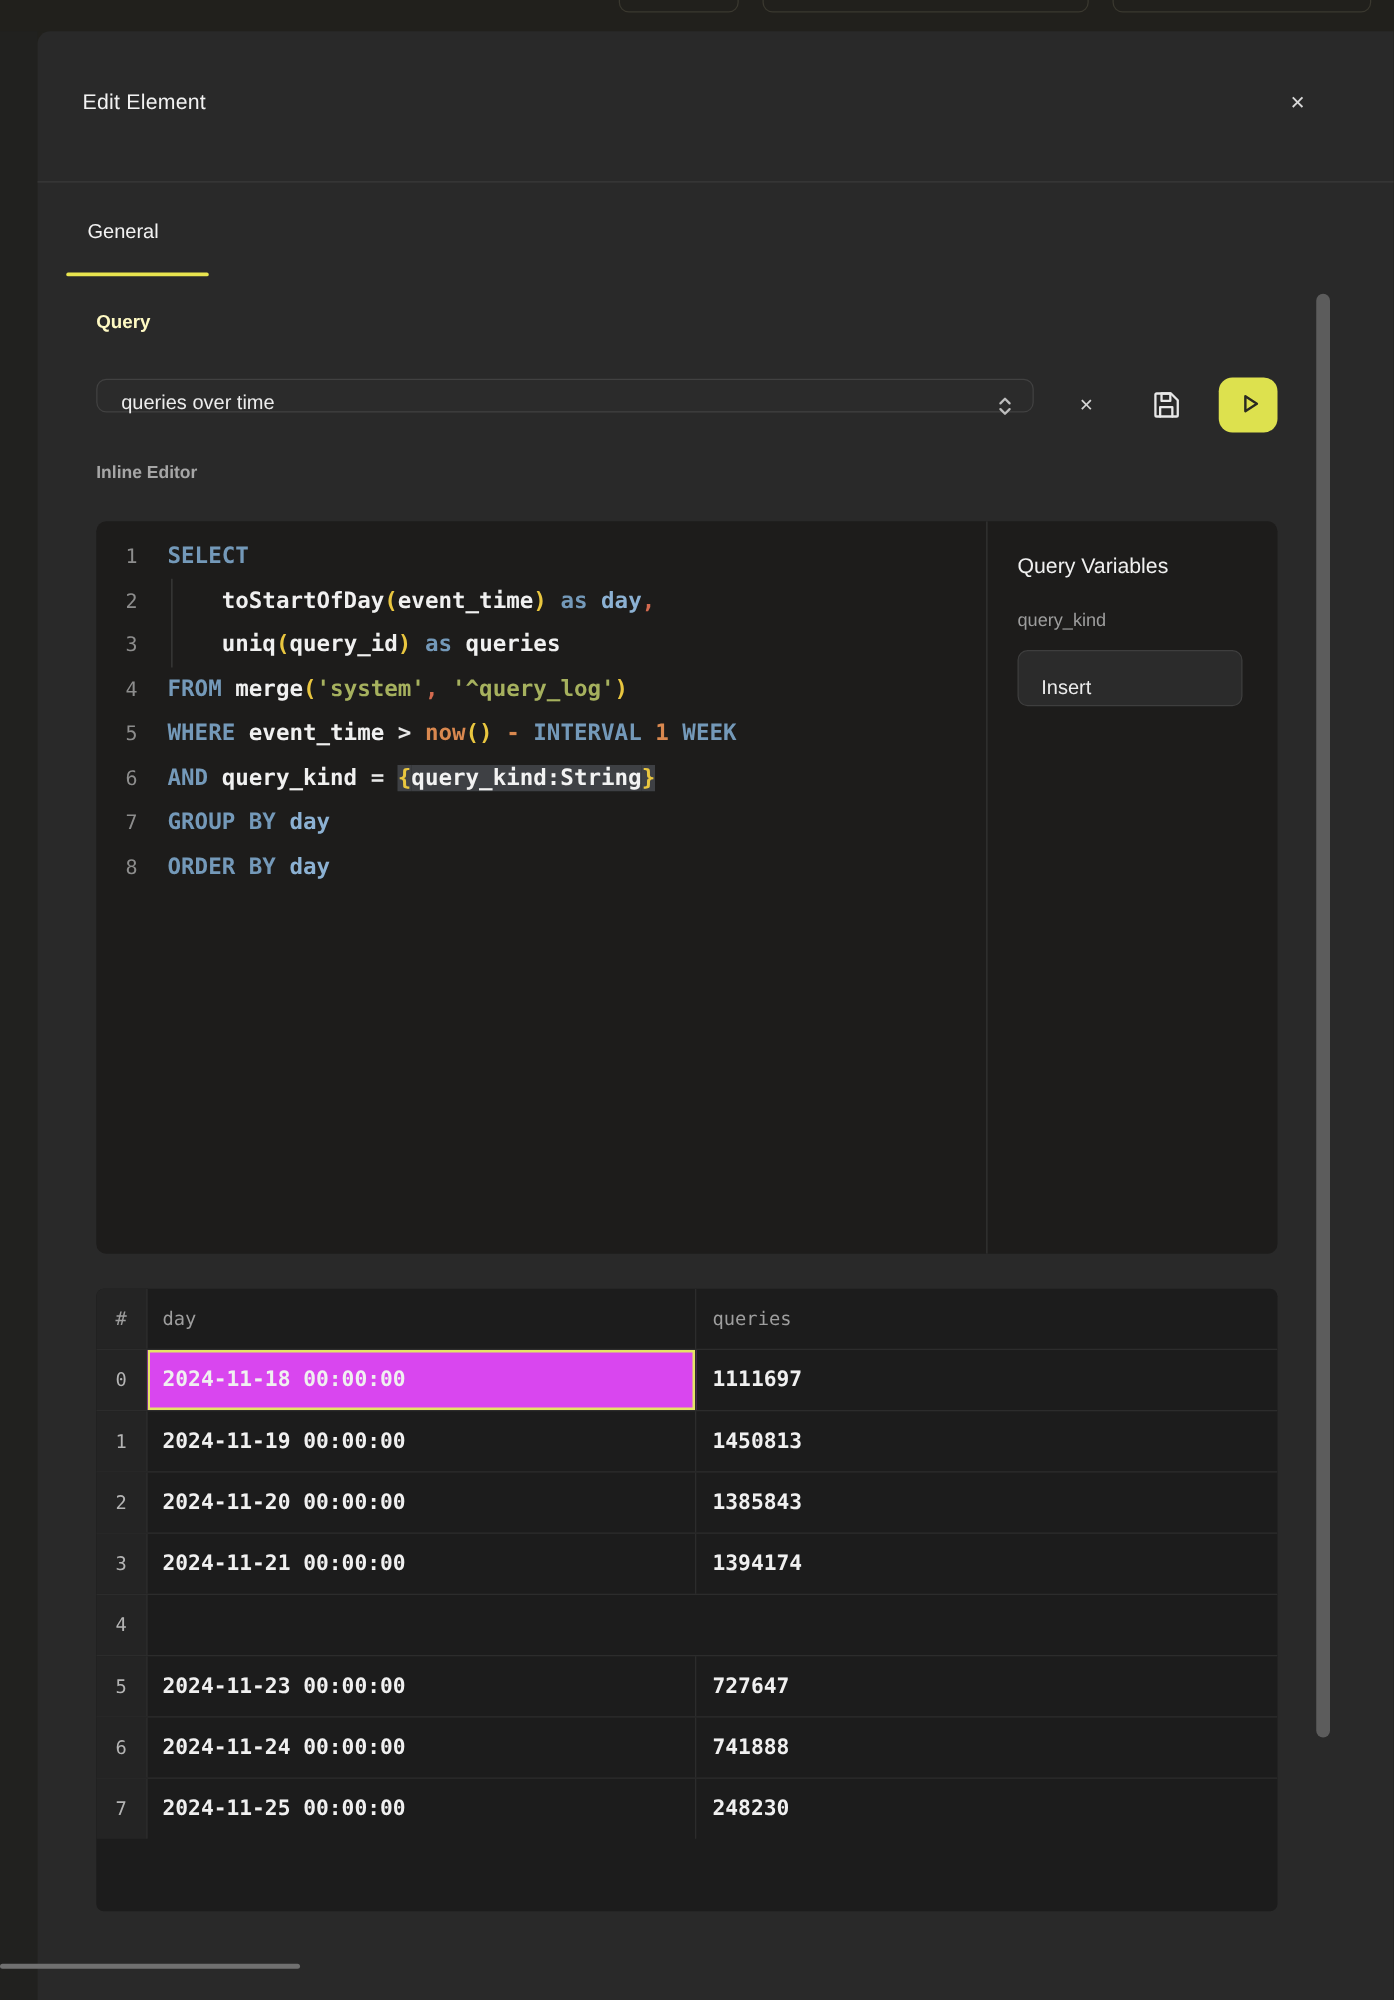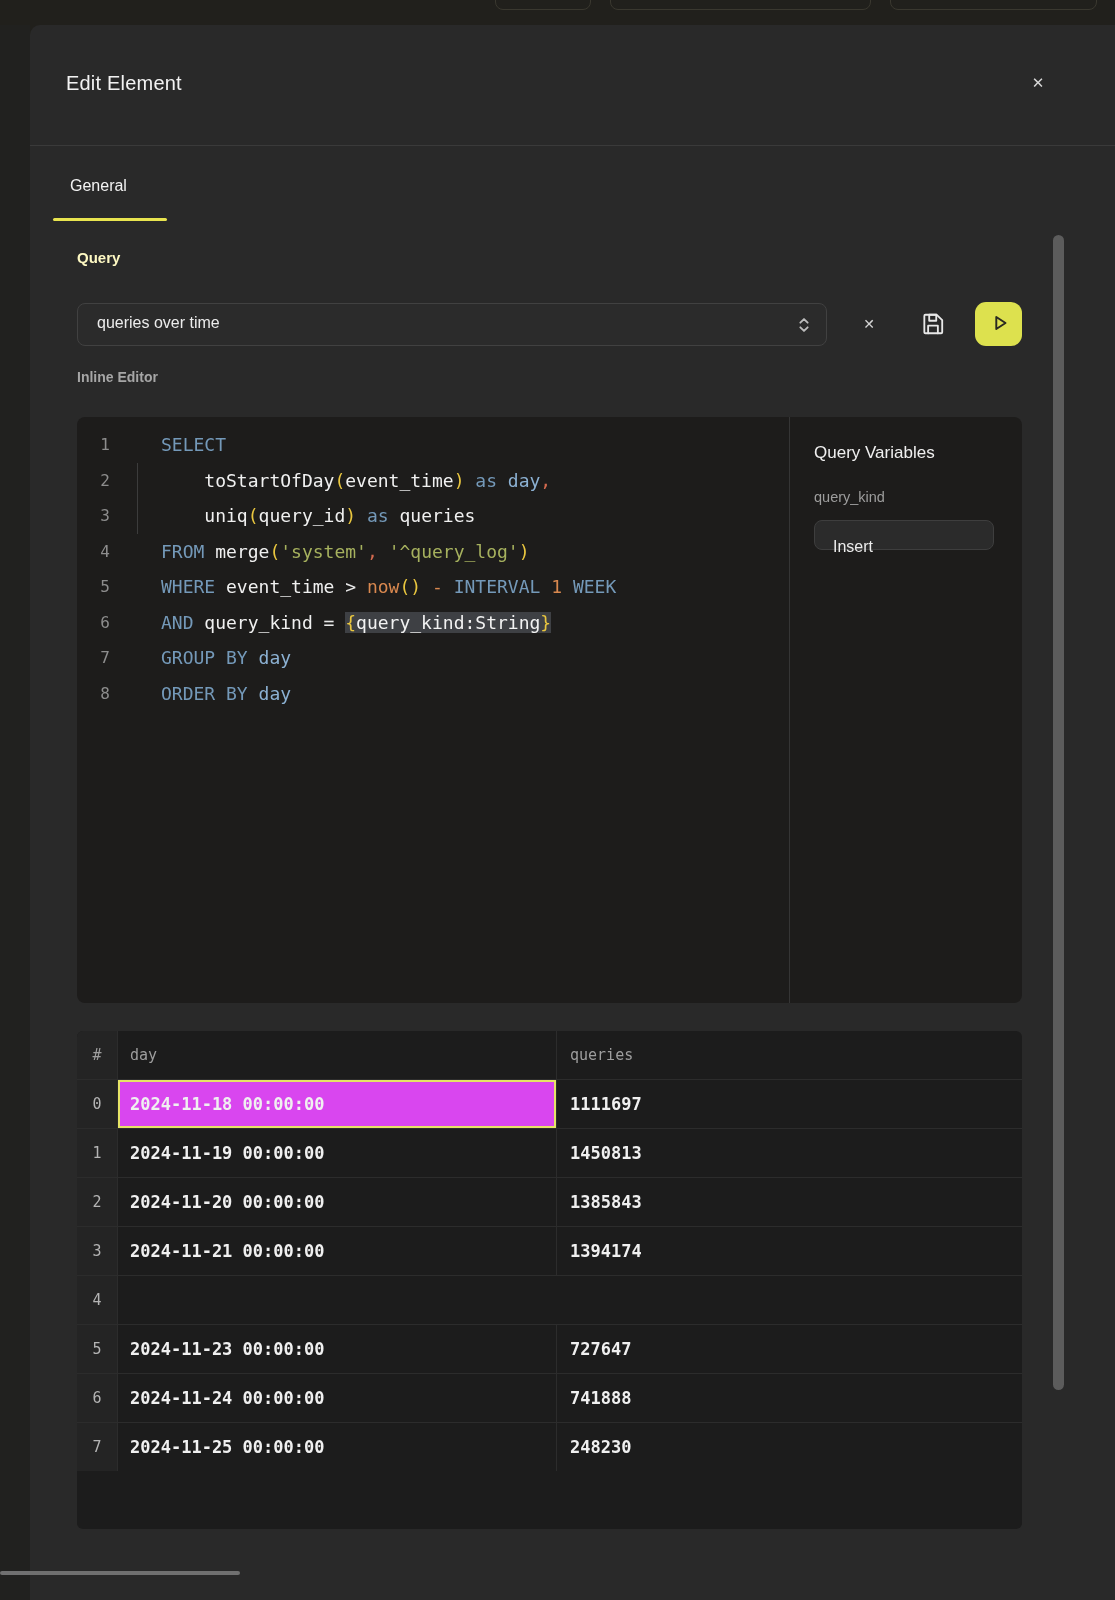--- a/index.html
+++ b/index.html
@@ -12,69 +12,69 @@
   .tb-frag.f1{left:495px;width:94px;}
   .tb-frag.f2{left:610px;width:259px;}
   .tb-frag.f3{left:890px;width:205px;}
 
   .backdrop-left{position:absolute;left:0;top:25px;width:30px;height:1575px;background:#21211f;}
 
   
   .modal{position:absolute;left:30px;top:25px;width:1085px;height:1575px;
          background:#292929;border-top-left-radius:10px;}
 
-  .dlg-title{position:absolute;left:36px;top:47px;font-size:20px;font-weight:500;color:#f2f2f2;letter-spacing:.2px;}
+  .dlg-title{position:absolute;left:36px;top:47px;font-size:17px;font-weight:500;color:#f2f2f2;letter-spacing:.2px;}
   .dlg-close{position:absolute;left:996px;top:46px;width:24px;height:24px;background:none;border:none;
              color:#d8d8d8;font-size:15px;line-height:24px;text-align:center;cursor:pointer;padding:0;
              font-family:"Liberation Sans",sans-serif;}
   .hdr-divider{position:absolute;left:0;top:120px;width:1085px;height:1px;background:#3a3a3a;}
 
   .tab{position:absolute;left:40px;top:152px;font-size:16px;font-weight:500;color:#f2f2f2;background:none;border:none;padding:0;cursor:pointer;font-family:"Liberation Sans",sans-serif;}
   .tab-underline{position:absolute;left:23px;top:193px;width:114px;height:3px;background:#e8e44f;border-radius:2px;}
 
   .q-heading{position:absolute;left:47px;top:224px;font-size:15px;font-weight:bold;color:#fef9c3;}
 
   
-  .select-box{position:absolute;left:47px;top:278px;width:750px;height:43px;background:#2b2b2b;
+  .select-box{position:absolute;left:47px;top:278px;width:750px;height:27px;background:#2b2b2b;
               border:1px solid #414141;border-radius:8px;box-sizing:border-box;cursor:pointer;}
   .select-value{position:absolute;left:19px;top:10px;font-size:16px;color:#ececec;}
   .select-chev{position:absolute;right:11px;top:10px;}
   .icon-btn{position:absolute;background:none;border:none;padding:0;cursor:pointer;color:#d5d5d5;font-family:"Liberation Sans",sans-serif;}
   .clear-btn{left:828px;top:288px;width:22px;height:22px;font-size:14px;line-height:22px;text-align:center;}
   .save-btn{left:890px;top:286px;width:26px;height:26px;}
   .run-btn{position:absolute;left:945px;top:277px;width:47px;height:44px;background:#dde14e;
            border:none;border-radius:11px;cursor:pointer;display:flex;align-items:center;justify-content:center;}
   .inline-label{position:absolute;left:47px;top:344px;font-size:14px;font-weight:600;color:#a6a6a6;}
 
   
   .editor{position:absolute;left:47px;top:392px;width:945px;height:586px;background:#1d1c1b;
           border-radius:8px;display:flex;overflow:hidden;}
   .code-area{position:relative;width:712px;box-sizing:border-box;padding-top:10px;}
   .code-line{display:flex;height:35.5px;line-height:35.5px;white-space:pre;
              font-family:"DejaVu Sans Mono",monospace;font-size:18px;}
   .ln{width:33px;text-align:right;color:#8d8d8d;font-size:16px;flex:none;margin-right:24px;}
-  .code{font-weight:normal;color:#e8e8e8;margin-left:27px;}
+  .code{font-weight:bold;color:#e8e8e8;}
   .indent-guide{position:absolute;left:60px;top:46px;width:1px;height:71px;background:#3c3c3c;}
   .tk-kw{color:#7499b9;}
   .tk-kw2{color:#8cb1d3;}
   .tk-fn{color:#f0f0f0;}
   .tk-id{color:#f0f0f0;text-align:center;}
   .tk-br{color:#e9c63f;}
   .tk-str{color:#a6b15e;}
   .tk-or{color:#d9884f;}
   .tk-cm{color:#d46a4f;}
   .tk-op{color:#e8e8e8;}
   .tk-pl{color:#e8e8e8;}
   .tk-phbr{color:#e9c63f;background:#3e4044;}
   .tk-phid{color:#f2f2f2;background:#3e4044;}
 
   .vars-panel{flex:1;border-left:1px solid #353535;box-sizing:border-box;padding:26px 24px 0 24px;}
   .vars-title{font-size:17px;font-weight:500;color:#f0f0f0;}
   .vars-name{margin-top:26px;font-size:14.5px;font-weight:500;color:#9d9d9d;}
-  .insert-btn{margin-top:15px;width:180px;height:30px;background:#2b2b2b;border:1px solid #3e3e3e;
+  .insert-btn{margin-top:15px;width:180px;height:45px;background:#2b2b2b;border:1px solid #3e3e3e;
               border-radius:8px;color:#ececec;font-size:16px;text-align:left;padding:17px 0 0 18px;
               cursor:pointer;font-family:"Liberation Sans",sans-serif;display:block;}
 
   
   .rtable{position:absolute;left:47px;top:1006px;width:945px;height:498px;background:#1c1c1c;
           border-radius:6px;overflow:hidden;font-family:"DejaVu Sans Mono",monospace;}
   .thead{display:flex;height:48px;align-items:center;color:#9e9e9e;font-size:15px;}
   .trow{display:flex;height:48px;align-items:center;border-top:1px solid #2c2c2c;font-size:17px;font-weight:bold;color:#f0f0f0;}
   .c-idx{flex:none;width:41px;height:100%;background:#242424;border-right:1px solid #2c2c2c;
          box-sizing:border-box;display:flex;align-items:center;justify-content:center;

